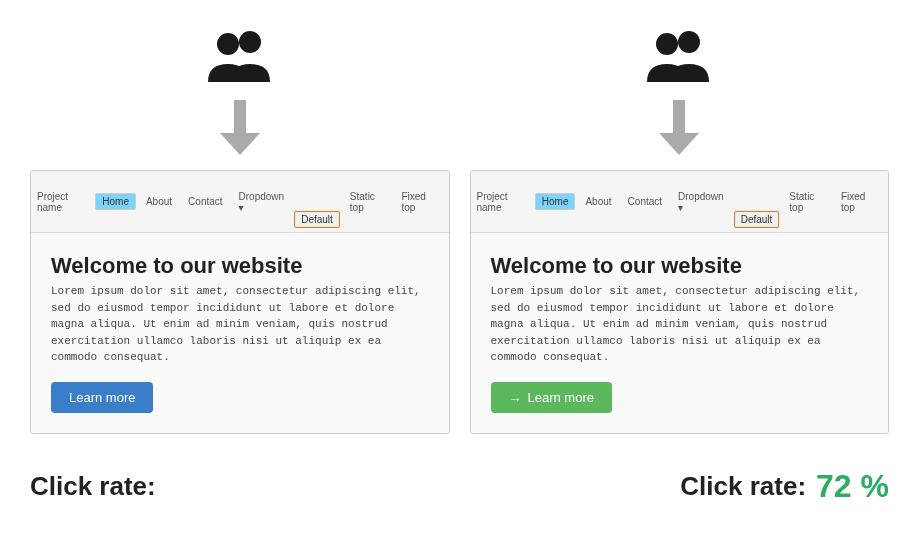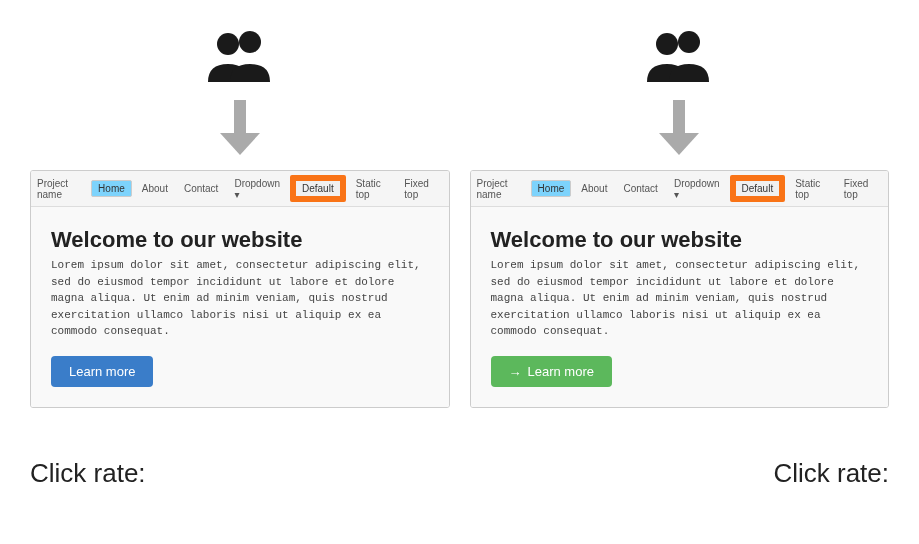--- a/index.html
+++ b/index.html
@@ -79,22 +79,23 @@
     }
 
     .nav-item.active {
       background: #7dd3fc;
       border: 1px solid #ccc;
       color: #333;
     }
 
     .nav-item.default-btn {
       background: #f0f0f0;
-      border: 6px solid #f97316;
+      border: 1px solid #f97316;
       color: #333;
+      margin-top: 36px;
     }
 
     .browser-content {
       background: #f9f9f9;
       padding: 20px;
     }
 
     .browser-content h2 {
       font-size: 22px;
       color: #222;
@@ -136,21 +137,21 @@
     .click-rate-block {
       flex: 1;
       display: flex;
       align-items: center;
       gap: 10px;
     }
 
     .click-rate-label {
       font-size: 26px;
       color: #222;
-      font-weight: normal;
+      font-weight: bold;
     }
 
     .click-rate-value-red {
       font-size: 32px;
       color: #e74c3c;
       font-weight: bold;
     }
 
     .click-rate-value-green {
       font-size: 32px;
@@ -232,16 +233,17 @@
         <p>Lorem ipsum dolor sit amet, consectetur adipiscing elit, sed do eiusmod tempor incididunt ut labore et dolore magna aliqua. Ut enim ad minim veniam, quis nostrud exercitation ullamco laboris nisi ut aliquip ex ea commodo consequat.</p>
         <button class="btn-learn-green">
           <span>→</span>
           <span>Learn more</span>
         </button>
       </div>
     </div>
 
     <div class="click-rate-block" style="margin-top: 16px; align-self: flex-end; padding-right: 0;">
       <span class="click-rate-label">Click rate:</span>
+      <span class="click-rate-value-green">72 %</span>
     </div>
   </div>
 
 </div>
 
 </body></html>

